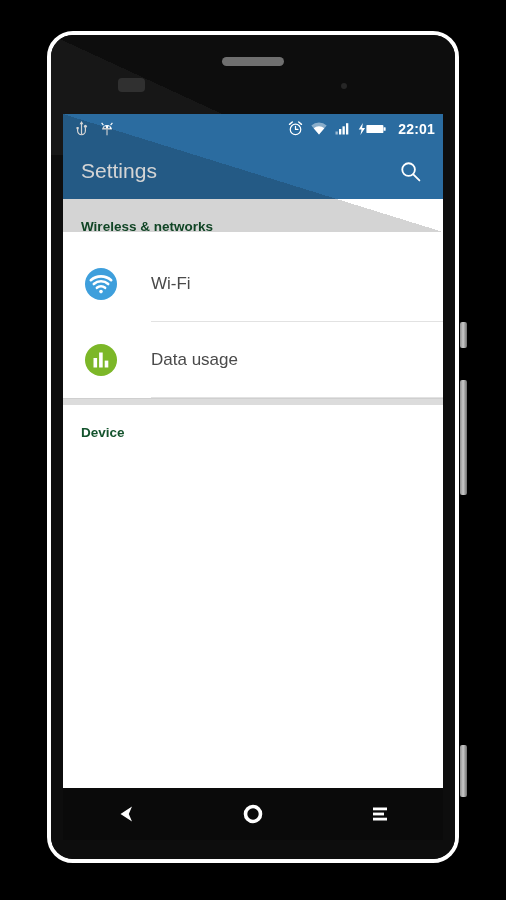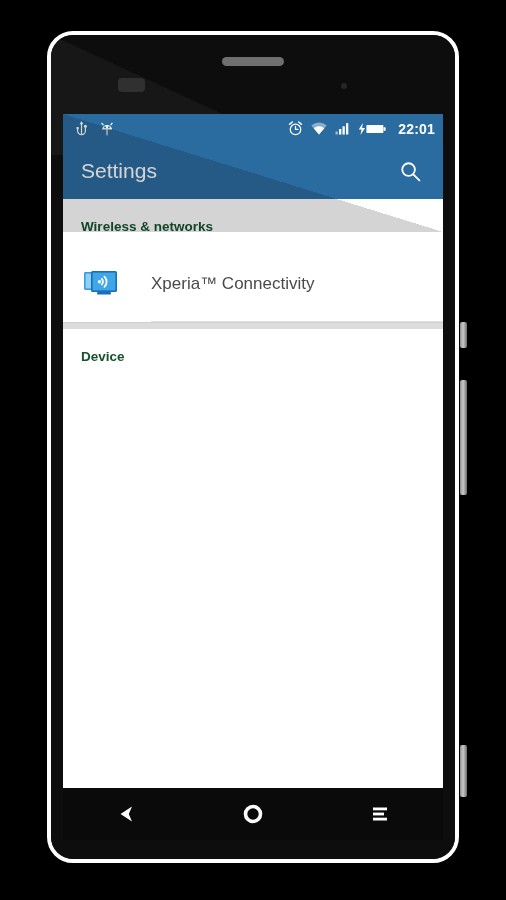--- a/index.html
+++ b/index.html
@@ -246,39 +246,49 @@
             <circle cx="10" cy="10" r="6.6" stroke="#fff" stroke-width="1.9" fill="none"></circle>
             <path d="M14.9 14.9 L21.3 21.3" stroke="#fff" stroke-width="1.9" stroke-linecap="round"></path>
           </svg>
         </span>
       </div>
 
       <div id="settings-list">
 
         <div class="section-header">Wireless &amp; networks</div>
 
-
-
-
         <div class="list-item">
           <span class="item-icon">
-            <svg width="36" height="32" viewBox="0 0 36 32">
-              <rect x="1" y="4" width="12" height="18" rx="1.4" fill="#3b9ae0"></rect>
-              <rect x="2.6" y="5.6" width="8.8" height="14.8" fill="#8fd0f5"></rect>
-              <rect x="8" y="3" width="26" height="21" rx="1.6" fill="#1a6fb5"></rect>
-              <rect x="9.6" y="4.6" width="22.8" height="17.8" fill="#3fa6e8"></rect>
-              <path d="M21.4 8.6 a7 7 0 0 1 0 10.2" stroke="#fff" stroke-width="1.8" fill="none" stroke-linecap="round"></path>
-              <path d="M18.8 11 a3.8 3.8 0 0 1 0 5.4" stroke="#fff" stroke-width="1.8" fill="none" stroke-linecap="round"></path>
-              <circle cx="16.4" cy="13.7" r="1.7" fill="#fff"></circle>
-              <rect x="14" y="24" width="14" height="2.4" rx="1" fill="#1a6fb5"></rect>
-            </svg>
-          </span>
-          <span class="item-label">Xperia™ Connectivity</span>
+            <svg width="34" height="34" viewBox="0 0 34 34">
+              <circle cx="17" cy="17" r="16" fill="#3e9fdc"></circle>
+              <path d="M17 25.5 L7.5 13.6 a15 15 0 0 1 19 0 Z" fill="#fff" opacity="0"></path>
+              <path d="M6.8 13.2 a15.5 15.5 0 0 1 20.4 0" stroke="#fff" stroke-width="2.6" fill="none" stroke-linecap="round"></path>
+              <path d="M9.8 17 a11 11 0 0 1 14.4 0" stroke="#fff" stroke-width="2.6" fill="none" stroke-linecap="round"></path>
+              <path d="M12.9 20.8 a6.3 6.3 0 0 1 8.2 0" stroke="#fff" stroke-width="2.6" fill="none" stroke-linecap="round"></path>
+              <circle cx="17" cy="24.6" r="1.8" fill="#fff"></circle>
+            </svg>
+          </span>
+          <span class="item-label">Wi-Fi</span>
           <span class="divider"></span>
         </div>
+
+
+        <div class="list-item">
+          <span class="item-icon">
+            <svg width="34" height="34" viewBox="0 0 34 34">
+              <circle cx="17" cy="17" r="16" fill="#7cb728"></circle>
+              <rect x="9.5" y="15" width="3.6" height="9.5" fill="#fff"></rect>
+              <rect x="15.1" y="9.5" width="3.6" height="15" fill="#fff"></rect>
+              <rect x="20.7" y="17.6" width="3.6" height="6.9" fill="#fff"></rect>
+            </svg>
+          </span>
+          <span class="item-label">Data usage</span>
+          <span class="divider"></span>
+        </div>
+
 
 
         <div class="section-gap"></div>
 
         <div class="section-header">Device</div>
 
       </div>
     </div>
 
     <div id="nav-bar">

